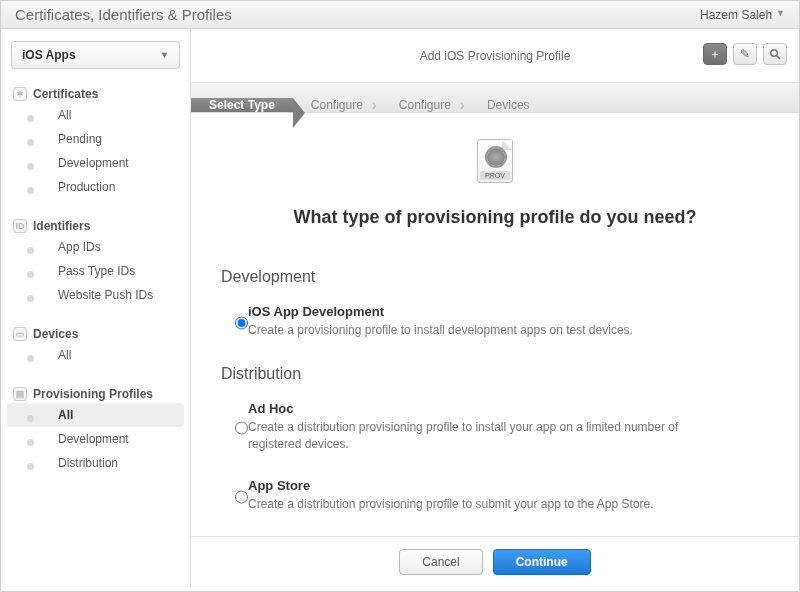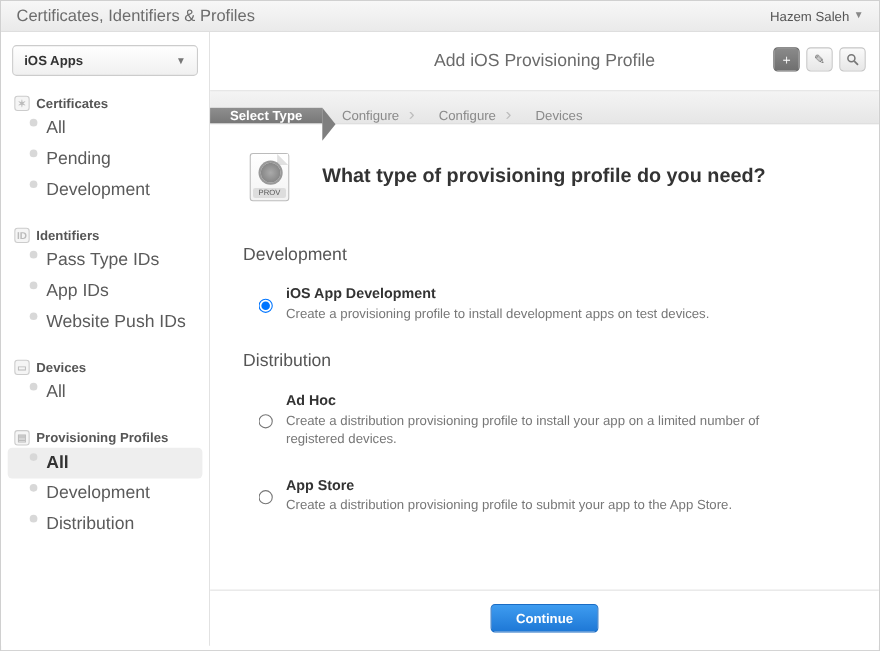--- a/index.html
+++ b/index.html
@@ -8,44 +8,44 @@
 .topbar-title { font-size: 15px; color: #6c6c6c; font-weight: 400; }
 .topbar-user { font-size: 12px; color: #555; display: flex; align-items: flex-start; gap: 4px; cursor: pointer; }
 .topbar-user .caret { font-size: 9px; color: #888; }
 .container { display: flex; height: calc(100% - 32px); }
 .sidebar { width: 190px; background: #fff; border-right: 1px solid #e2e2e2; padding: 12px 6px 0 6px; }
 .platform-select { margin: 0 4px 16px 4px; height: 28px; border: 1px solid #ccc; border-radius: 4px; background: linear-gradient(#fff,#f0f0f0); display: flex; align-items: center; justify-content: space-between; padding: 0 10px; font-weight: 700; font-size: 12px; color: #333; cursor: pointer; }
 .platform-select .caret { font-size: 9px; color: #777; }
 .side-group { margin-bottom: 18px; }
 .side-group-title { display: flex; align-items: center; gap: 6px; font-size: 12px; font-weight: 700; color: #555; padding: 2px 6px; }
 .side-group-title .sicon { width: 14px; height: 14px; display: inline-flex; align-items: center; justify-content: center; color: #bbb; border: 1px solid #ccc; border-radius: 3px; font-size: 9px; background: #f5f5f5; }
-.side-item { display: flex; align-items: flex-start; gap: 8px; font-size: 16px; color: #5a5a5a; padding: 5px 6px 5px 20px; border-radius: 4px; cursor: pointer; }
+.side-item { display: flex; align-items: flex-end; gap: 24px; font-size: 12px; color: #5a5a5a; padding: 5px 6px 5px 20px; border-radius: 4px; cursor: pointer; }
 .side-item .dot { width: 7px; height: 7px; border-radius: 50%; background: #d8d8d8; flex: 0 0 auto; }
 .side-item.selected { background: #eee; color: #333; font-weight: 600; }
 .main { flex: 1; display: flex; flex-direction: column; background: #fff; }
 .main-header { height: 54px; border-bottom: 1px solid #e2e2e2; display: flex; align-items: center; justify-content: center; position: relative; padding: 0 12px; }
-.main-title { font-size: 16px; color: #6a6a6a; font-weight: 400; }
+.main-title { font-size: 12px; color: #6a6a6a; font-weight: 400; }
 .main-actions { position: absolute; right: 12px; top: 14px; display: flex; gap: 6px; }
 .abtn { width: 24px; height: 22px; border: 1px solid #c5c5c5; border-radius: 4px; background: linear-gradient(#fafafa,#e7e7e7); display: flex; align-items: center; justify-content: center; font-size: 12px; color: #666; cursor: pointer; }
 .abtn.dark { background: linear-gradient(#8a8a8a,#6f6f6f); border-color: #6a6a6a; color: #fff; }
 .steps { height: 30px; background: linear-gradient(#f4f4f4,#e6e6e6); border-bottom: 1px solid #d9d9d9; display: flex; align-items: flex-end; font-size: 12px; color: #8a8a8a; }
 .step { display: flex; align-items: center; padding: 0 18px; position: relative; }
 .step.active { background: linear-gradient(#8f8f8f,#777); color: #fff; font-weight: 600; }
 .step.active::after { content: ""; position: absolute; right: -12px; top: 0; bottom: 0; width: 0; height: 0; border-top: 15px solid transparent; border-bottom: 15px solid transparent; border-left: 12px solid #7f7f7f; z-index: 2; }
 .step:not(.active):not(:last-child)::after { content: "›"; position: absolute; right: 4px; color: #bdbdbd; font-size: 16px; }
 .content { padding: 22px 30px 14px 30px; flex: 1; overflow: auto; }
-.heading-row { display: flex; align-items: center; gap: 24px; margin-bottom: 40px; }
+.heading-row { display: flex; align-items: center; gap: 24px; margin-bottom: 40px; flex-direction: column; }
 .prov-icon { width: 48px; height: 48px; display: flex; flex-direction: column; align-items: center; justify-content: flex-end; }
 .prov-icon .paper { width: 36px; height: 44px; border: 1px solid #bbb; border-radius: 3px; background: linear-gradient(#fff,#f3f3f3); position: relative; }
 .prov-icon .paper::before { content:""; position:absolute; top:0; right:0; width:0; height:0; border-top:10px solid #fff; border-left:10px solid #e0e0e0; }
 .prov-icon .gear { position: absolute; width: 18px; height: 18px; border-radius: 50%; background: radial-gradient(#aaa,#777); left: 9px; top: 8px; box-shadow: 0 0 0 2px #999; }
 .prov-icon .label { position: absolute; bottom: 2px; left: 2px; right: 2px; text-align: center; font-size: 7px; background: #ddd; color: #555; border-radius: 2px; padding: 1px 0; }
 .heading-text { font-size: 18px; font-weight: 700; color: #333; }
 .section-title { font-size: 16px; color: #555; font-weight: 400; margin: 4px 0 14px 0; }
-.option { display: flex; gap: 12px; padding: 4px 0 22px 14px; }
+.option { display: flex; padding: 4px 0 22px 14px; }
 .option input[type=radio] { margin-top: 3px; cursor: pointer; }
 .option .opt-title { font-size: 13px; font-weight: 700; color: #333; }
 .option .opt-desc { font-size: 12px; color: #777; margin-top: 3px; line-height: 1.4; max-width: 460px; }
 .footer { border-top: 1px solid #e2e2e2; padding: 12px 0; display: flex; justify-content: center; gap: 10px; }
 .btn { height: 26px; padding: 0 22px; border-radius: 4px; font-size: 12px; border: 1px solid #b8b8b8; cursor: pointer; }
 .btn.secondary { background: linear-gradient(#fff,#ededed); color: #555; }
 .btn.primary { background: linear-gradient(#3e9cf0,#1e78d6); border-color: #1a6cc4; color: #fff; font-weight: 600; text-align: center; }
 </style>
 </head>
 <body>
@@ -75,33 +75,37 @@
             <span>All</span>
           </div>
           <div class="side-item">
             <span class="dot"></span>
             <span>Pending</span>
           </div>
           <div class="side-item">
             <span class="dot"></span>
             <span>Development</span>
           </div>
+          <div class="side-item">
+            <span class="dot"></span>
+            <span>Production</span>
+          </div>
         </div>
         <div class="side-group">
           <div class="side-group-title">
             <span class="sicon">ID</span>
             <span>Identifiers</span>
           </div>
           <div class="side-item">
             <span class="dot"></span>
+            <span>App IDs</span>
+          </div>
+          <div class="side-item">
+            <span class="dot"></span>
             <span>Pass Type IDs</span>
-          </div>
-          <div class="side-item">
-            <span class="dot"></span>
-            <span>App IDs</span>
           </div>
           <div class="side-item">
             <span class="dot"></span>
             <span>Website Push IDs</span>
           </div>
         </div>
         <div class="side-group">
           <div class="side-group-title">
             <span class="sicon">▭</span>
             <span>Devices</span>
@@ -185,16 +189,17 @@
             <input type="radio" name="ptype" style="">
             <div>
               <div class="opt-title">App Store</div>
               <div class="opt-desc">Create a distribution provisioning profile to submit your app to the App Store.</div>
             </div>
           </div>
         </div>
     </div>
 
     <div class="footer">
+      <button class="btn secondary">Cancel</button>
       <button class="btn primary">Continue</button>
     </div>
   </div>
 </div>
 
 </body></html>

